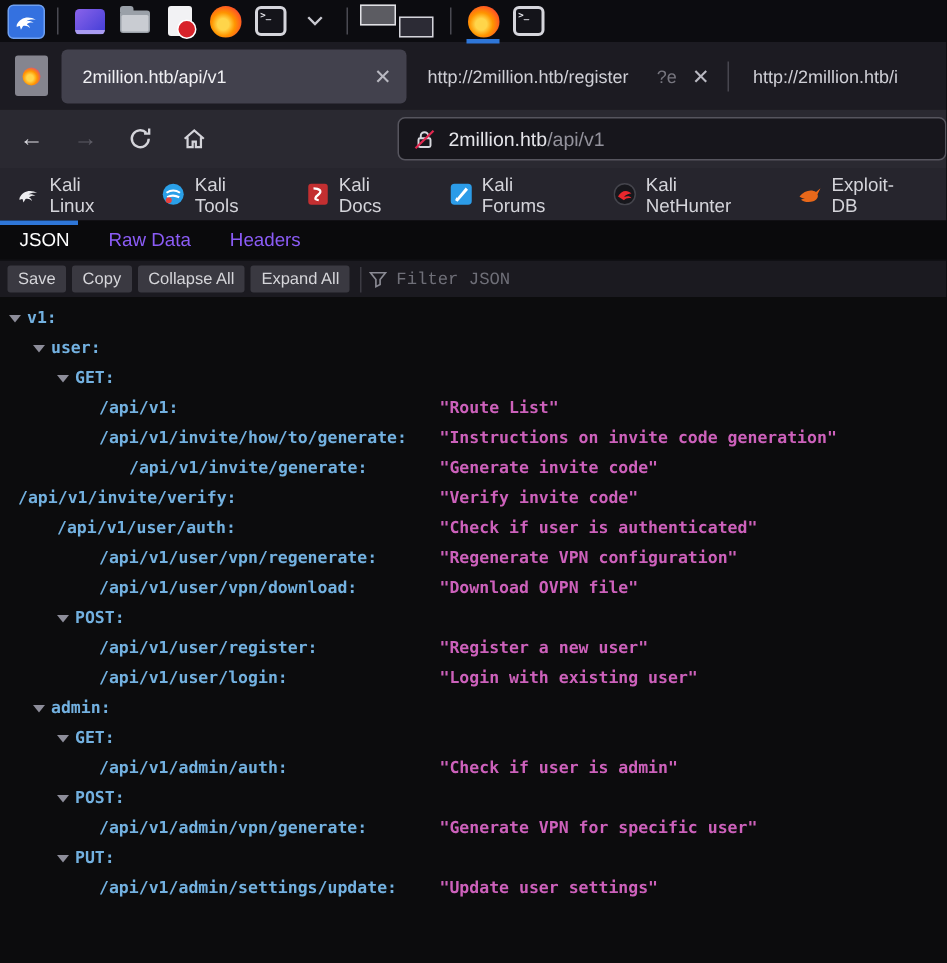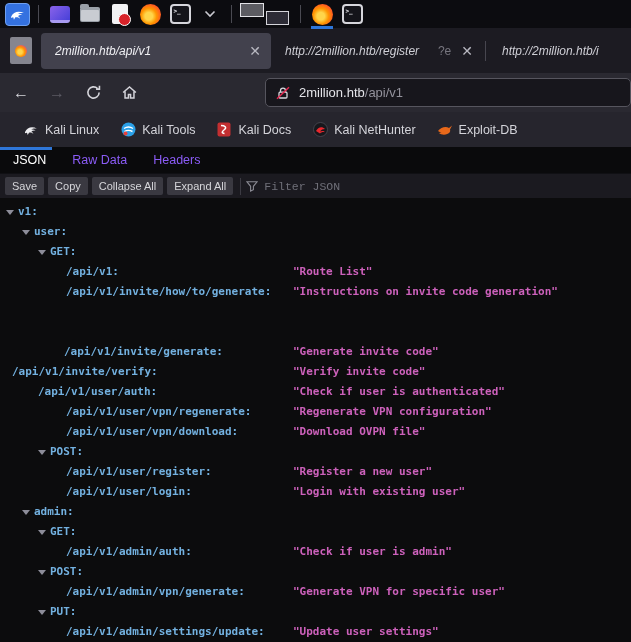--- a/index.html
+++ b/index.html
@@ -36,39 +36,39 @@
 
   
   .tabstrip { height:45px; background:#1c1b22; display:flex; align-items:center; padding:0 4px; flex:none; }
   .ff-page-icon { width:22px; height:27px; background:#85858f; border-radius:2px; margin:0 9px 0 6px;
                   position:relative; flex:none; }
   .ff-page-icon .ff-dot { position:absolute; left:5px; top:8px; width:12px; height:12px; border-radius:50%;
            background:radial-gradient(circle at 42% 58%, #ffd54a 0 22%, #ff9500 48%, #e0487a 80%, #9a3f8f 100%); }
   .tab { display:flex; align-items:center; height:36px; padding:0 10px 0 14px; color:#cfcfd6;
          font-size:12px; overflow:hidden; }
   .tab.active { background:#42414d; border-radius:4px; width:230px; color:#f0f0f4; flex:none; }
-  .tab .tab-title { flex:1 1 auto; white-space:nowrap; overflow:hidden;font-style:italic; }
+  .tab .tab-title { flex:1 1 auto; white-space:nowrap; overflow:hidden; }
   .tab-dim { color:#77767f; white-space:nowrap; }
   .tab-close { color:#b9b9c2; font-size:14px; margin-left:10px; flex:none; }
   .tab2 { width:212px; flex:none; }
   .tab-sep { width:1px; height:20px; background:#47464f; margin:0 2px; flex:none; }
   .tab3 { flex:1 1 auto; min-width:0; }
 
   
   .navbar { height:39px; background:#2a2931; display:flex; align-items:center; position:relative; flex:none; }
   .nav-btn { width:30px; height:28px; display:flex; align-items:center; justify-content:center;
              font-size:16px; color:#d6d6dc; margin-left:6px; }
   .nav-btn.disabled { color:#5c5b65; }
   .urlbar { position:absolute; left:265px; top:5px; width:366px; height:29px; background:#17161c;
             border:1px solid #56555e; border-radius:5px; display:flex; align-items:center; padding:0 10px; }
   .urlbar .host { color:#e4e4e9; font-size:13px; margin-left:9px; }
   .urlbar .path { color:#93929c; font-size:13px; }
 
   
-  .bmbar { height:35px; background:#26252d; display:flex; align-items:center; padding:0 16px; flex:none; }
+  .bmbar { height:35px; background:#26252d; display:flex; align-items:center; padding:0 4px; flex:none; }
   .bm-item { display:flex; align-items:center; padding:3px 7px; margin-right:7px; color:#d4d4da; font-size:12.5px; }
   .bm-item .bm-ic { width:16px; height:16px; margin-right:6px; display:flex; align-items:center; justify-content:center; flex:none; }
 
   
   .viewer-tabs { height:26px; background:#0a0a0c; display:flex; align-items:flex-end; position:relative; flex:none; }
   .vt-indicator { position:absolute; left:0; top:0; width:52px; height:3px; background:#2e76d8; }
   .vtab { padding:0 13px; height:23px; line-height:21px; font-size:12.5px; color:#8b5cf6; }
   .vtab.active { color:#ffffff; }
 
   .viewer-toolbar { height:25px; background:#1b1a20; display:flex; align-items:center; padding:0 3px; flex:none;
@@ -205,20 +205,30 @@
         <span>Kali Tools</span>
       </div>
       <div class="bm-item">
         <span class="bm-ic">
           <svg width="14" height="15" viewBox="0 0 14 15">
             <rect x="0.5" y="0.5" width="13" height="14" rx="2" fill="#c32f31"></rect>
             <path d="M4 3.5c4 0 6 2 3.5 4S4 11 7.5 11.5" fill="none" stroke="#fff" stroke-width="1.5"></path>
           </svg>
         </span>
         <span>Kali Docs</span>
+      </div>
+      <div class="bm-item">
+        <span class="bm-ic">
+          <svg width="15" height="15" viewBox="0 0 15 15">
+            <rect x="0.5" y="0.5" width="14" height="14" rx="2.5" fill="#2c9ce8"></rect>
+            <path d="M3.5 11.5 10.5 3l1.5 1.5-7 8z" fill="#fff"></path>
+            <path d="M3.5 11.5l.7-2 1.4 1.3z" fill="#fff"></path>
+          </svg>
+        </span>
+        <span>Kali Forums</span>
       </div>
       <div class="bm-item">
         <span class="bm-ic">
           <svg width="15" height="15" viewBox="0 0 15 15">
             <circle cx="7.5" cy="7.5" r="7" fill="#17171c" stroke="#44444c"></circle>
             <path d="M3 9c2-4 6-5 9-2-2 0-4 .8-5 2.5 2-1 4-.8 5 .7-2-.5-4 0-5 1.3z" fill="#e8272d"></path>
           </svg>
         </span>
         <span>Kali NetHunter</span>
       </div>
@@ -277,21 +287,21 @@
       <div class="tree-row" style="padding-left: 54px;">
         <span class="tw-spacer"></span>
         <span class="jkey">/api/v1:</span>
         <span class="jval">"Route List"</span>
       </div>
       <div class="tree-row" style="padding-left: 54px;">
         <span class="tw-spacer"></span>
         <span class="jkey">/api/v1/invite/how/to/generate:</span>
         <span class="jval">"Instructions on invite code generation"</span>
       </div>
-      <div class="tree-row" style="padding-left: 52px; margin-top: 40px;">
+      <div class="tree-row" style="padding-left: 74px;">
         <span class="tw-spacer"></span>
         <span class="jkey">/api/v1/invite/generate:</span>
         <span class="jval">"Generate invite code"</span>
       </div>
       <div class="tree-row" style="">
         <span class="tw-spacer"></span>
         <span class="jkey">/api/v1/invite/verify:</span>
         <span class="jval">"Verify invite code"</span>
       </div>
       <div class="tree-row" style="padding-left: 26px;">

